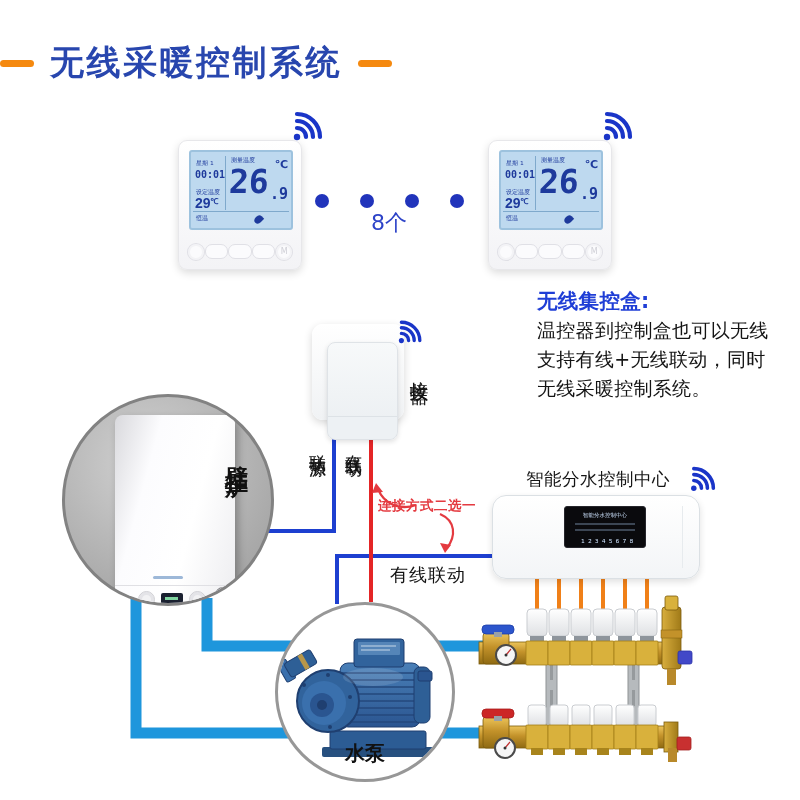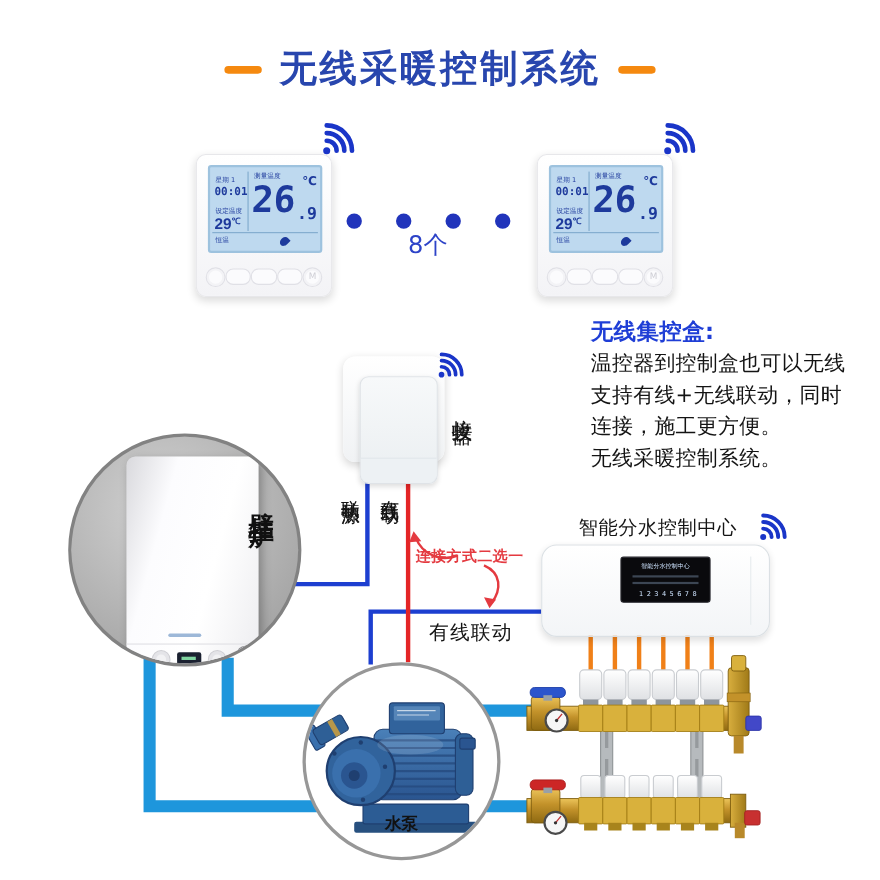--- a/index.html
+++ b/index.html
@@ -2,21 +2,21 @@
 <html><head>
 <meta charset="utf-8">
 <style>
   html,body{margin:0;padding:0;background:#ffffff;}
   #canvas{position:relative;width:800px;height:800px;background:#ffffff;overflow:hidden;
           font-family:"DejaVu Sans",sans-serif;}
   .abs{position:absolute;}
   .nowrap{white-space:nowrap;}
 
   
-  #titlebar{top:40px;left:0;width:800px;display:flex;align-items:center;justify-content:center;gap:16px;}
+  #titlebar{top:40px;left:0;width:800px;display:flex;align-items:center;justify-content:flex-start;gap:16px;}
   .dash{width:34px;height:7px;border-radius:4px;background:#f5890f;}
   #title{font-size:34px;font-weight:bold;color:#2846ae;letter-spacing:2.5px;}
 
   
   .wifi{position:absolute;}
 
   
   .thermo{top:140px;width:122px;height:128px;background:linear-gradient(#ffffff,#f3f3f6);
           border:1px solid #e7e7ea;border-radius:9px;box-shadow:0 3px 8px rgba(0,0,0,.14);}
   .lcd{position:absolute;left:10px;top:9px;width:100px;height:76px;background:#bed9ef;
@@ -83,21 +83,21 @@
   #boiler-display i{position:absolute;left:4px;top:4px;width:13px;height:3px;background:#7fd4a0;}
   #boiler-gauge{position:absolute;width:16px;height:16px;border-radius:50%;background:#fafafa;
         border:2px solid #8a8a8e;box-sizing:border-box;}
   #boiler-gauge i{position:absolute;left:6px;top:2px;width:1.5px;height:5px;background:#c03030;transform:rotate(30deg);}
   #boiler-logo{position:absolute;width:30px;height:3px;background:#9db8d8;border-radius:2px;}
   #boiler-seam{position:absolute;left:0;width:120px;height:1px;background:#e0e0e4;}
 
   
   #pump-circle{left:275px;top:602px;width:180px;height:180px;border-radius:50%;background:#ffffff;
       border:3px solid #979797;box-sizing:border-box;overflow:hidden;}
-  #lbl-pump{left:325px;top:740px;width:80px;text-align:center;font-size:15px;font-weight:600;color:#111;}
+  #lbl-pump{left:325px;top:740px;width:80px;text-align:center;font-size:20px;font-weight:600;color:#111;}
 
   
   #cbox{left:492px;top:495px;width:206px;height:82px;border-radius:14px;
         background:linear-gradient(#ffffff,#f3f5f7);border:1px solid #dbe0e4;
         box-shadow:0 3px 7px rgba(0,0,0,.12);}
   #cbox .notch{position:absolute;right:16px;top:10px;bottom:10px;width:1px;background:#e7ebee;}
   #cbox-display{position:absolute;left:71px;top:10px;width:80px;height:40px;background:#0a0a0d;
         border:1px solid #26262c;border-radius:3px;overflow:hidden;}
   .disp-line1{position:absolute;left:0;top:4px;width:100%;text-align:center;color:#cfe4ff;
         font-size:10px;transform:scale(.55);transform-origin:center top;white-space:nowrap;}
@@ -326,21 +326,20 @@
   <span class="dot abs" style="left:315px"></span>
   <span class="dot abs" style="left:360px"></span>
   <span class="dot abs" style="left:405px"></span>
   <span class="dot abs" style="left:450px"></span>
   <span id="counter" class="abs">8个</span>
 
   <div id="info" class="abs">
     <div class="info-line info-head">无线集控盒:</div>
     <div class="info-line">温控器到控制盒也可以无线</div>
     <div class="info-line">支持有线+无线联动，同时</div>
-    <div class="info-line">连接，施工更方便。</div>
     <div class="info-line">无线采暖控制系统。</div>
   </div>
 
   <div id="rx-back" class="abs"></div>
   <div id="rx-front" class="abs">
     <div class="strip"></div>
   </div>
   <svg class="wifi" style="left:395px;top:315px" width="32" height="32" viewBox="0 0 40 40">
     <g stroke="#1a35c8" stroke-width="4.2" fill="none" stroke-linecap="round">
       <path d="M17 32 A9 9 0 0 0 8 23"></path>

